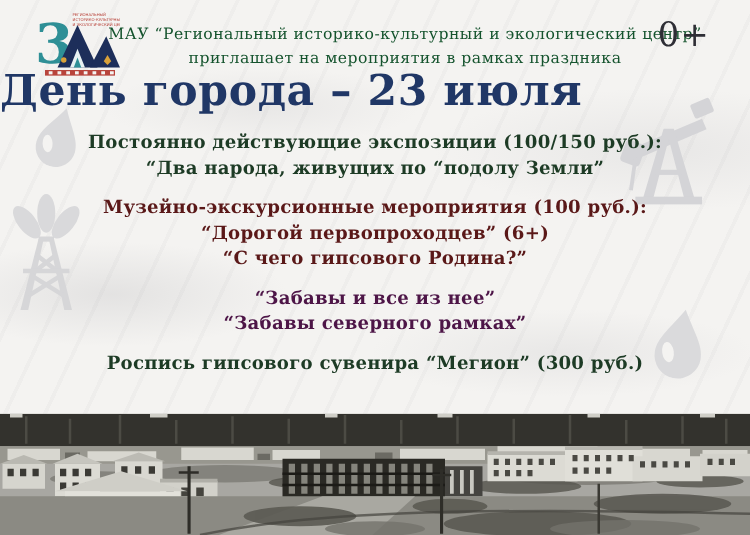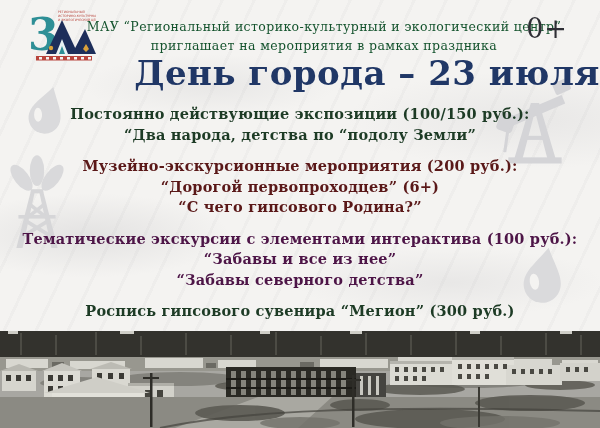--- a/index.html
+++ b/index.html
@@ -24,21 +24,21 @@
     position:absolute;left:68px;right:20px;text-align:center;z-index:2;
     color:#14532d;font-size:12.5px;letter-spacing:.4px;
   }
   .org-line1{top:19px;}
   .org-line2{top:38px;}
   .age{
     position:absolute;top:13px;right:32px;z-index:2;
     color:#2e2e35;font-size:27px;letter-spacing:1px;
   }
   .title{
-    position:absolute;left:0;right:0;top:53px;margin:0;text-align:right;z-index:2;
+    position:absolute;left:0;right:0;top:53px;margin:0;text-align:left;z-index:2;
     color:#203766;font-size:34px;font-weight:700;letter-spacing:.5px;
   }
   .sections{position:absolute;left:0;right:0;top:104px;text-align:center;z-index:2;}
   .section{margin-bottom:11px;font-weight:700;}
   .section .line{font-size:14.5px;line-height:20.5px;letter-spacing:.2px;}
   .photo{position:absolute;left:0;top:331px;width:600px;height:97px;z-index:3;display:block;}
 </style>
 </head>
 <body>
 
@@ -101,31 +101,30 @@
 
   <div class="org-line org-line1">МАУ “Региональный историко-культурный и экологический центр”</div>
   <div class="org-line org-line2">приглашает на мероприятия в рамках праздника</div>
   <div class="age">0+</div>
 
   <h1 class="title">День города – 23 июля</h1>
 
   <div class="sections">
       <div class="section" style="color: rgb(29, 59, 37);">
         <div class="line heading">Постоянно действующие экспозиции (100/150 руб.):</div>
-        <div class="line">“Два народа, детства по “подолу Земли”</div>
+        <div class="line">“Два народа, живущих по “подолу Земли”</div>
       </div>
       <div class="section" style="color: rgb(90, 24, 24);">
-        <div class="line heading">Музейно-экскурсионные мероприятия (200 руб.):</div>
+        <div class="line heading">Музейно-экскурсионные мероприятия (100 руб.):</div>
         <div class="line">“Дорогой первопроходцев” (6+)</div>
         <div class="line">“С чего гипсового Родина?”</div>
       </div>
       <div class="section" style="color: rgb(77, 21, 71);">
-        <div class="line heading">Тематические экскурсии с элементами интерактива (100 руб.):</div>
         <div class="line">“Забавы и все из нее”</div>
-        <div class="line">“Забавы северного детства”</div>
+        <div class="line">“Забавы северного рамках”</div>
       </div>
       <div class="section" style="color: rgb(29, 59, 37);">
         <div class="line heading">Роспись гипсового сувенира “Мегион” (300 руб.)</div>
       </div>
     </div>
 
   <svg class="photo" viewBox="0 0 600 97" preserveAspectRatio="none">
     <rect x="0" y="0" width="600" height="97" fill="#a8a7a2"></rect>
 
     <rect x="0" y="0" width="600" height="26" fill="#33322d"></rect>

